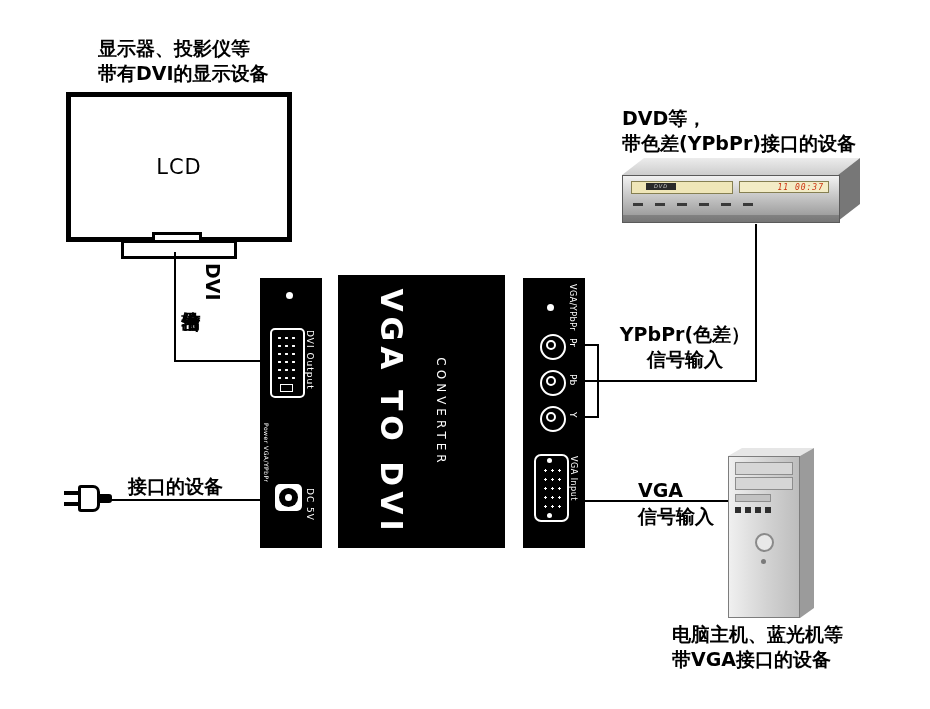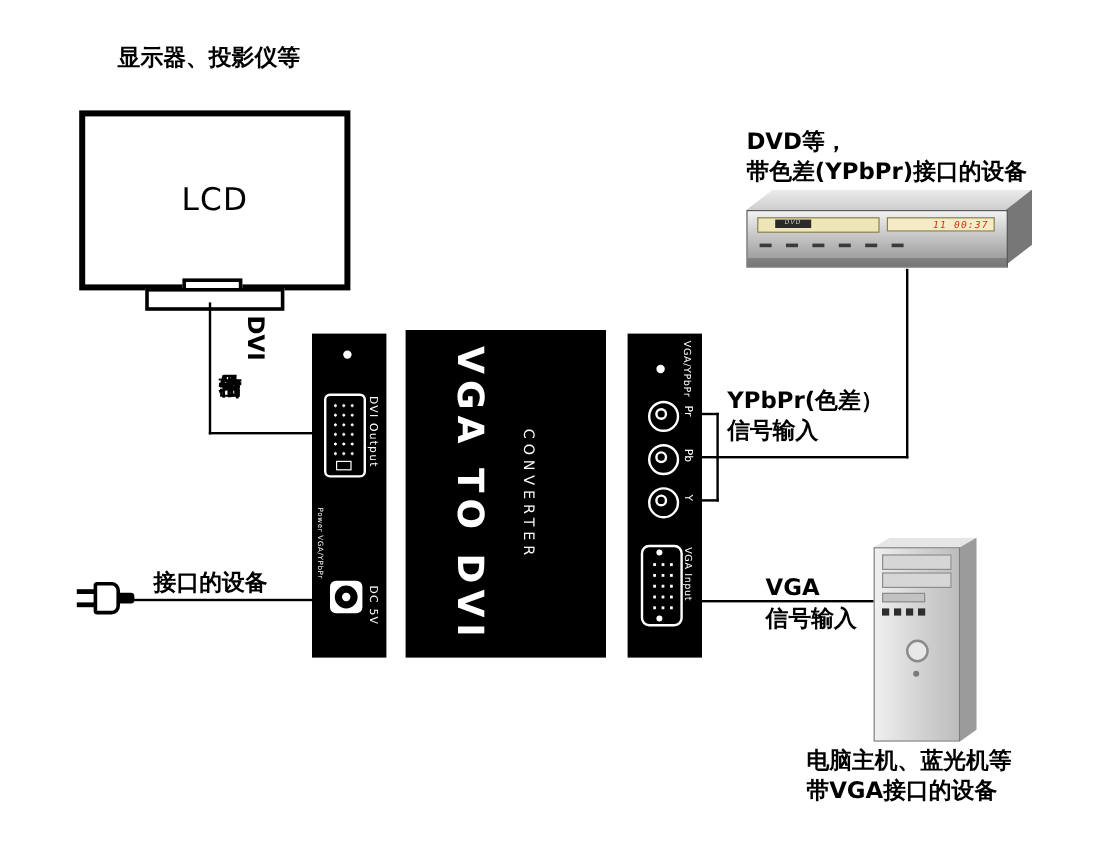--- a/index.html
+++ b/index.html
@@ -4,21 +4,21 @@
 <style>
   html,body{margin:0;padding:0;background:#fff;}
   body{font-family:"DejaVu Sans","Liberation Sans",sans-serif;color:#000;}
   .stage{position:relative;width:930px;height:709px;background:#fff;overflow:hidden;}
   .abs{position:absolute;}
   .cap{font-weight:bold;font-size:19px;line-height:25px;white-space:nowrap;}
   .line{position:absolute;background:#000;}
 
   
   .monitor-screen{left:66px;top:92px;width:216px;height:140px;border:5px solid #000;background:#fff;display:flex;align-items:center;justify-content:center;}
-  .monitor-screen .lcd{font-size:26px;letter-spacing:1px;}
+  .monitor-screen .lcd{font-size:21px;letter-spacing:1px;}
   .monitor-neck{left:152px;top:232px;width:44px;height:10px;border:3px solid #000;background:#fff;}
   .monitor-base{left:121px;top:240px;width:110px;height:13px;border:3px solid #000;background:#fff;}
 
   
   .dvi-note{left:181px;top:263px;writing-mode:vertical-rl;font-weight:bold;font-size:19px;line-height:21px;}
   .dvi-note span{display:block;}
   .dvi-note .cnpart{margin-top:34px;}
 
   
   .panel{position:absolute;background:#000;}
@@ -65,21 +65,21 @@
   .ln-pwr{left:97px;top:499px;width:163px;height:2px;}
   .ln-stub1{left:585px;top:344px;width:14px;height:2px;}
   .ln-stub2{left:585px;top:380px;width:14px;height:2px;}
   .ln-stub3{left:585px;top:416px;width:14px;height:2px;}
   .ln-brkt{left:597px;top:344px;width:2px;height:74px;}
   .ln-ypbpr{left:597px;top:380px;width:160px;height:2px;}
   .ln-dvd{left:755px;top:224px;width:2px;height:158px;}
   .ln-vga{left:585px;top:500px;width:143px;height:2px;}
 
   
-  .note-ypbpr{left:606px;top:322px;width:158px;text-align:left;}
+  .note-ypbpr{left:606px;top:322px;width:158px;text-align:center;}
   .note-pwr{left:128px;top:474px;}
   .note-vga{left:638px;top:477px;line-height:26px;}
 
   .cap-monitor{left:66px;top:36px;margin-left:32px;}
   .cap-dvd{left:622px;top:106px;}
   .cap-computer{left:672px;top:622px;}
 
   
   .dvd{left:622px;top:158px;width:240px;height:66px;font-style:italic;}
   .dvd-top{position:absolute;left:0;top:0;width:240px;height:17px;background:linear-gradient(180deg,#ececec,#cdcdcd);clip-path:polygon(22px 0,238px 0,216px 17px,0 17px);}
@@ -113,20 +113,21 @@
   .plug-body{left:14px;top:3px;width:22px;height:27px;background:#fff;border:3px solid #000;border-radius:3px 7px 7px 3px;box-sizing:border-box;}
   .plug-nub{left:34px;top:12px;width:14px;height:9px;background:#000;border-radius:0 3px 3px 0;}
 </style>
 </head>
 <body>
 
 <div class="stage">
 
   <div class="abs cap cap-monitor">
     <div>显示器、投影仪等</div>
+    <div>带有DVI的显示设备</div>
   </div>
   <div class="abs cap cap-computer">
     <div>电脑主机、蓝光机等</div>
     <div>带VGA接口的设备</div>
   </div>
   <div class="abs cap cap-dvd">
     <div>DVD等，</div>
     <div>带色差(YPbPr)接口的设备</div>
   </div>
 

